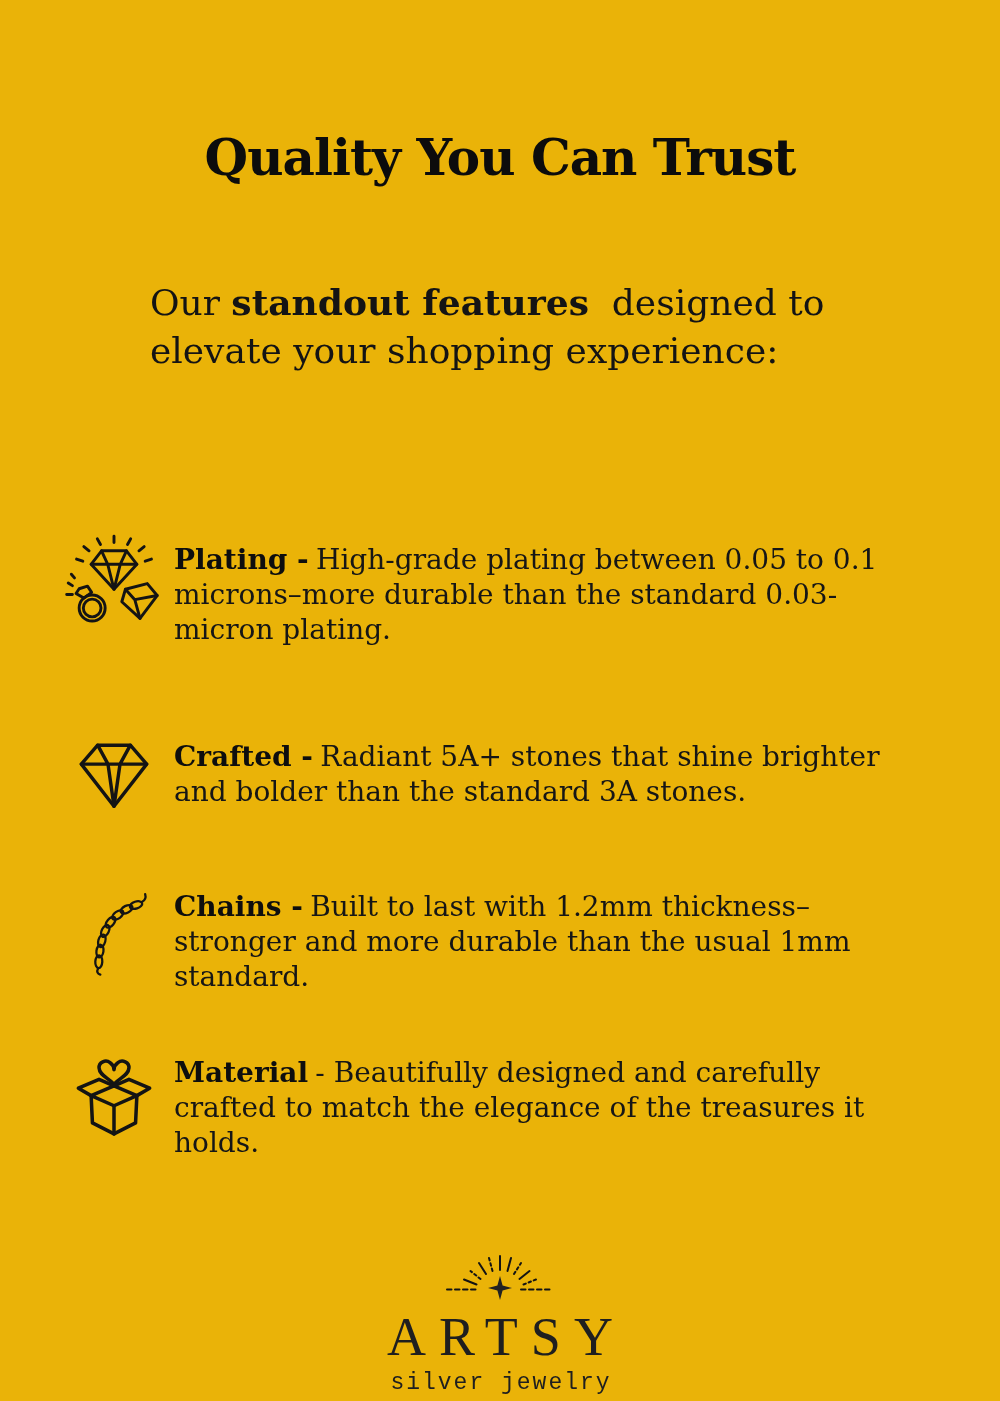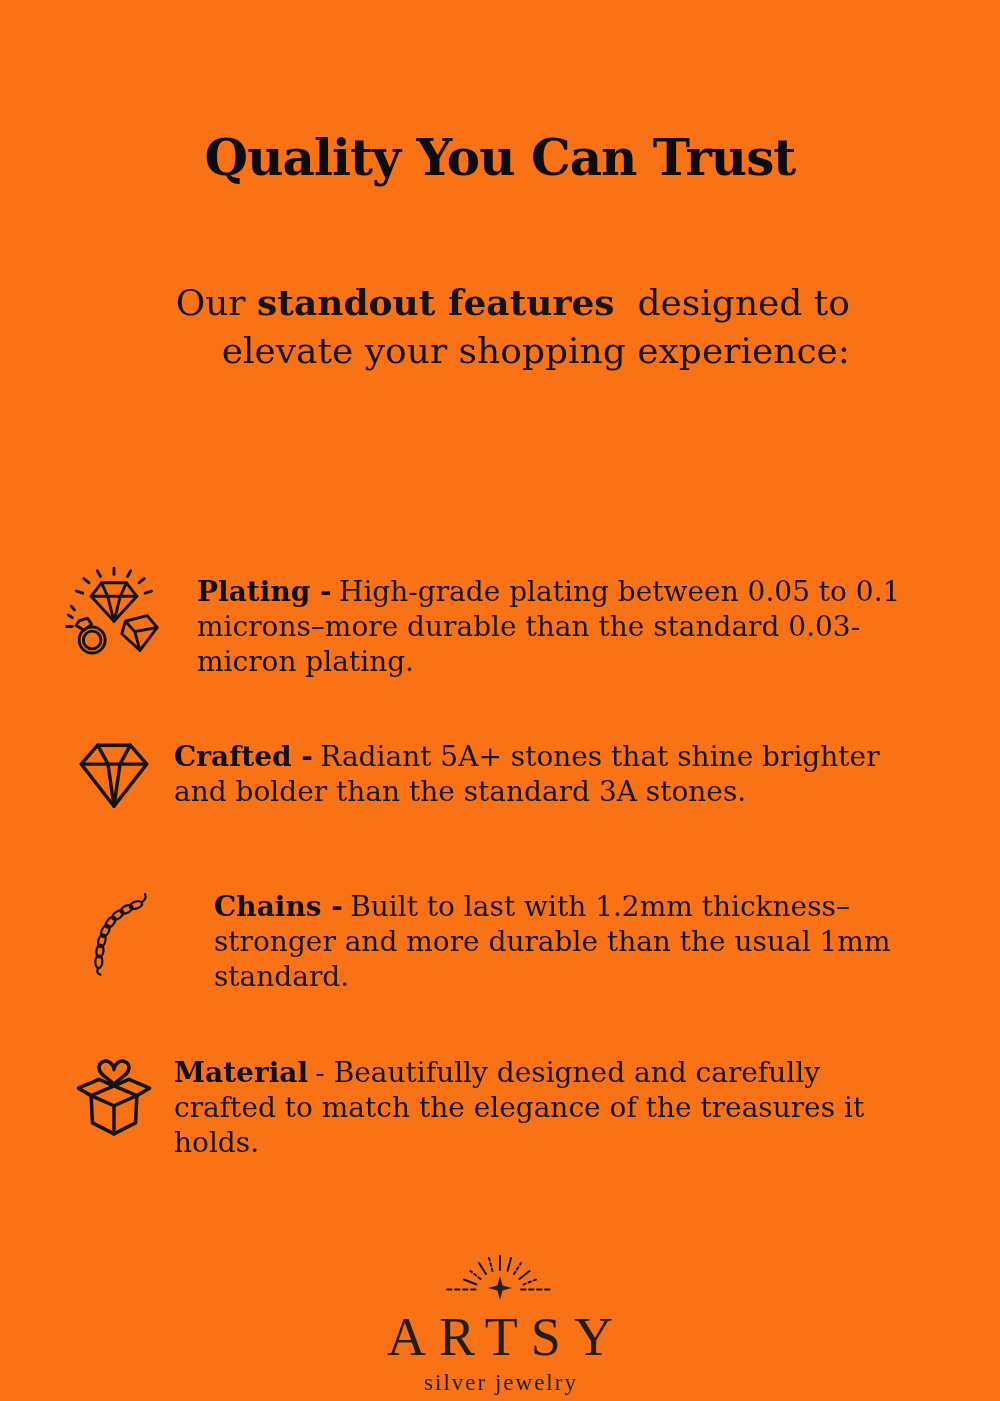--- a/index.html
+++ b/index.html
@@ -1,41 +1,41 @@
 <!DOCTYPE html>
 <html><head>
 <meta charset="utf-8">
 <style>
   html,body{margin:0;padding:0;background:#ffffff;}
-  .page{position:relative;width:1000px;height:1401px;margin:0 auto;background:#f97316;
+  .page{position:relative;width:1000px;height:1401px;margin:0 auto;background:#eab308;
         color:#1a1a1a;font-family:"DejaVu Serif",serif;overflow:hidden;}
 
   .title{position:absolute;top:94px;left:0;width:100%;text-align:center;
          font-size:50px;font-weight:800;letter-spacing:-1px;color:#0c0c0c;}
 
-  .subtitle{position:absolute;top:243px;left:150px;width:700px;text-align:right;
+  .subtitle{position:absolute;top:243px;left:150px;width:700px;text-align:left;
             font-size:36px;line-height:1.32;font-weight:400;color:#141414;}
   .subtitle b{font-weight:700;}
 
   .feature{position:absolute;left:60px;display:flex;align-items:flex-start;}
   .icon-box{flex:0 0 108px;width:108px;display:flex;justify-content:center;}
   .ftext{font-size:28px;line-height:1.25;margin-left:6px;color:#161616;}
   .flabel{font-weight:700;margin-right:0.26em;color:#0e0e0e;}
 
   .f1{top:425px;}  .f1 .ftext{width:710px;padding-top:7px;}  .f1 svg{width:88px;height:88px;margin-top:2px;}
-  .f2{top:562px;gap:23px;}  .f2 .ftext{width:710px;padding-top:12px;} .f2 svg{width:104px;height:104px;}
+  .f2{top:530px;}  .f2 .ftext{width:710px;padding-top:12px;} .f2 svg{width:104px;height:104px;}
   .f3{top:726px;}  .f3 .ftext{width:735px;padding-top:13px;} .f3 svg{width:92px;height:86px;margin-top:8px;}
-  .f4{top:862px;gap:40px;}  .f4 .ftext{width:710px;padding-top:27px;} .f4 svg{width:76px;height:120px;margin-top:4px;}
+  .f4{top:862px;}  .f4 .ftext{width:710px;padding-top:27px;} .f4 svg{width:76px;height:120px;margin-top:4px;}
   .f5{top:1042px;} .f5 .ftext{width:750px;padding-top:13px;} .f5 svg{width:88px;height:92px;margin-top:5px;}
 
   .logo{position:absolute;top:1236px;left:0;width:100%;text-align:center;}
   .emblem svg{width:132px;height:74px;display:block;margin:0 auto;}
   .brand{font-family:"Liberation Serif",serif;font-size:54px;letter-spacing:13px;
          padding-left:13px;color:#1f1f1f;margin-top:-4px;text-align:center;}
-  .tagline{font-family:Liberation Serif, serif;font-size:23px;letter-spacing:2px;
+  .tagline{font-family:Liberation Mono, monospace;font-size:23px;letter-spacing:2px;
            padding-left:2px;color:#1f1f1f;margin-top:2px;}
 
   svg.lineart{stroke:#141414;fill:none;stroke-linecap:round;stroke-linejoin:round;}
 </style>
 </head>
 <body>
 
 <div class="page">
 
   <h1 class="title">Quality You Can Trust</h1>

